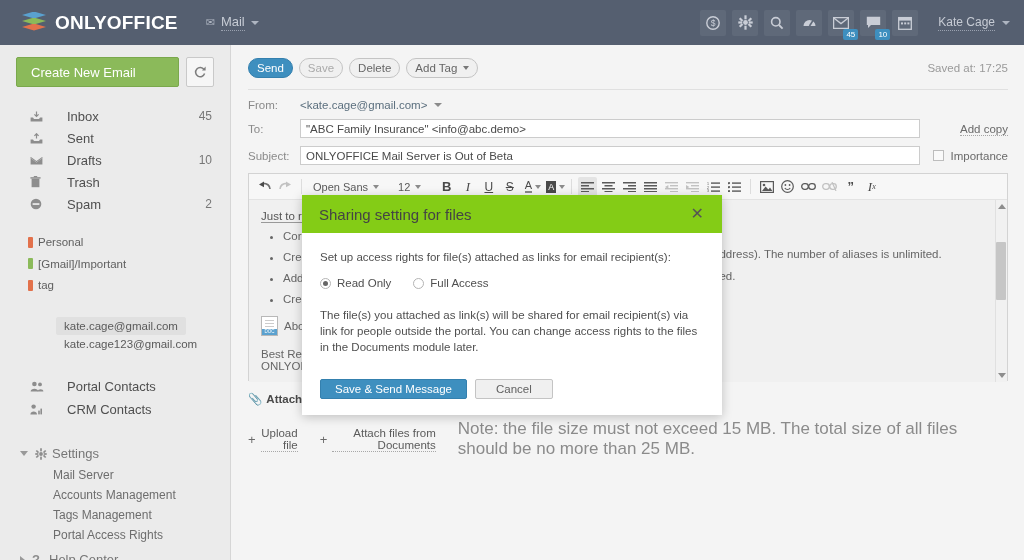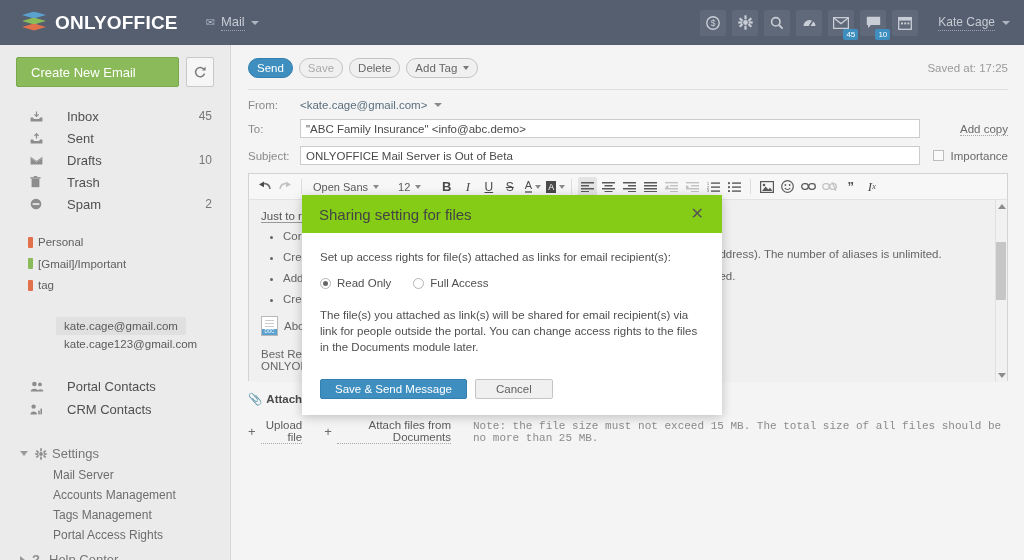--- a/index.html
+++ b/index.html
@@ -143,21 +143,21 @@
   .varrow.dn { bottom:4px; border-top:5px solid #8d8d8d; }
 
   
   #attach-area { margin-top:11px; }
   #attach-title { font-size:11.5px; color:#4a4a4a; font-weight:bold; display:flex; align-items:center; }
   #attach-title .clip { margin-right:4px; color:#777; font-weight:normal; }
   #attach-actions { margin-top:13px; display:flex; align-items:center; font-size:11.5px; }
   .att-link { display:flex; align-items:center; margin-right:22px; color:#5b5b5b; cursor:pointer; }
   .att-link .plus { color:#6a6a6a; margin-right:5px; font-size:13px; }
   .att-link .ltxt { border-bottom:1px dotted #a8a8a8;text-align:right; }
-  #attach-note { color:#8b8b8b; font-size:11px;font-family:Liberation Mono, monospace; }
+  #attach-note { color:#8b8b8b; font-size:17px; }
 
   
   #modal-overlay { position:absolute; left:0; top:0; width:1024px; height:560px; pointer-events:none; }
   #modal { position:absolute; left:302px; top:195px; width:420px; background:#fff;
     box-shadow:0 2px 10px rgba(0,0,0,.22); pointer-events:auto; }
   #modal-header { height:38px; background:#84cc16; display:flex; align-items:center;
     padding:0 14px 0 17px;gap:28px; }
   #modal-title { font-size:15px; color:#444; flex:1; }
   #modal-close { font-size:16px; color:#555; cursor:pointer; line-height:1; padding:2px 4px; }
   #modal-body { padding:18px 18px 16px 18px; }

